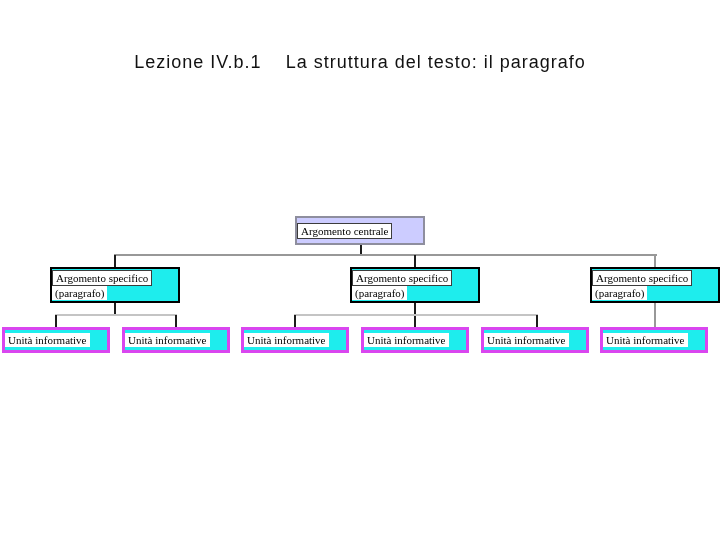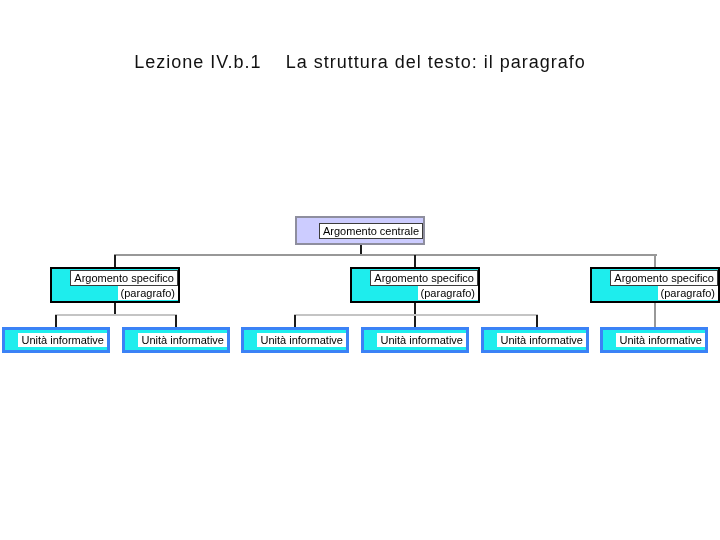--- a/index.html
+++ b/index.html
@@ -7,26 +7,26 @@
     position:relative; width:720px; height:392px; background:#ffffff;
     font-family:"Liberation Sans", sans-serif; overflow:hidden;
   }
   .title {
     position:absolute; top:52px; left:0; width:720px; text-align:center;
     font-size:18px; letter-spacing:1px; color:#111111; white-space:nowrap;
   }
   .title .part2 { margin-left:24px; }
   .node {
     position:absolute; box-sizing:border-box;
-    display:flex; flex-direction:column; align-items:flex-end; justify-content:center;
-    font-size:11px; color:#000000; text-align:center;
+    display:flex; flex-direction:column; align-items:flex-start; justify-content:center;
+    font-size:11px; color:#000000; text-align:center;font-family:Liberation Serif, serif;
   }
   .root-node { background:#CCCCFF; border:2px solid #8E8E9E; }
   .spec-node { background:#1EEDED; border:2px solid #000000; }
-  .unit-node { background:#1EEDED; border:3px solid #3b82f6; }
+  .unit-node { background:#1EEDED; border:3px solid #d946ef; }
   .lbl { background:#ffffff; padding:0 3px; line-height:14px; white-space:nowrap; }
   .lbl.bordered { border:1px solid #3C3C3C; }
   .line { position:absolute; }
   .h { height:2px; }
   .v { width:2px; }
   .gray  { background:#989898; }
   .lgray { background:#C4C4C4; }
   .black { background:#1C1C1C; }
 </style>
 </head>

